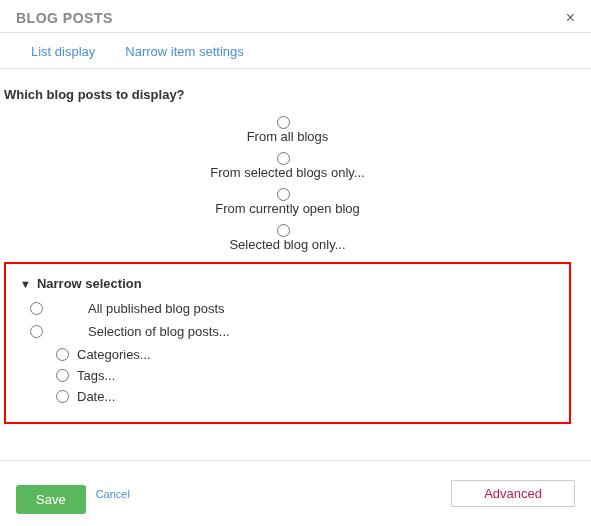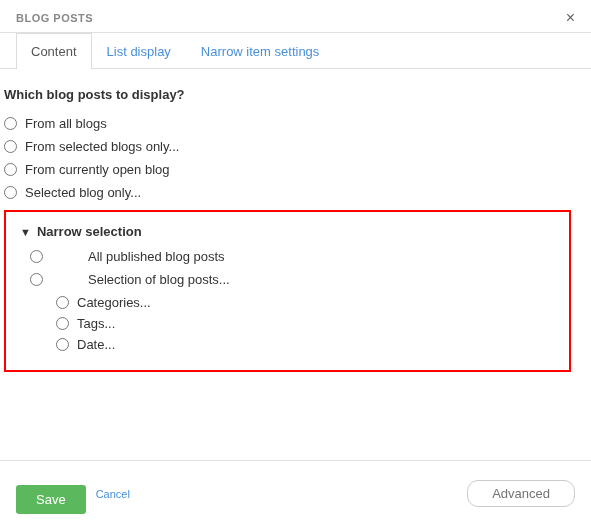--- a/index.html
+++ b/index.html
@@ -20,21 +20,21 @@
       flex-direction: column;
     }
     .dialog-header {
       display: flex;
       justify-content: space-between;
       align-items: center;
       padding: 10px 16px 6px 16px;
       border-bottom: 1px solid #e0e0e0;
     }
     .dialog-title {
-      font-size: 11px;
+      font-size: 14px;
       font-weight: bold;
       color: #888;
       letter-spacing: 0.5px;
       text-transform: uppercase;
       text-align: right;
     }
     .close-btn {
       cursor: pointer;
       font-size: 16px;
       color: #666;
@@ -75,20 +75,21 @@
     }
     .radio-group {
       margin-bottom: 8px;
     }
     .radio-item {
       display: flex;
       align-items: center;
       margin-bottom: 8px;
       font-size: 13px;
       color: #333;
+      flex-direction: column;
     }
     .radio-item input[type="radio"] {
       margin-right: 8px;
       width: 13px;
       height: 13px;
       accent-color: #555;
     }
     .narrow-selection-box {
       border: 2px solid red;
       padding: 12px 14px;
@@ -157,39 +158,38 @@
       background: none;
       border: none;
       color: #4a90d9;
       font-size: 11px;
       cursor: pointer;
     }
     .btn-advanced {
       margin-left: auto;
       background: #fff;
       border: 1px solid #ccc;
-      color: #737373;
-      font-size: 13px;
-      padding: 5px 24px;
-      border-radius: 11px;
+      color: #be185d;
+      font-size: 13px;
+      padding: 5px 32px;
+      border-radius: 1px;
       cursor: pointer;
     }
   </style>
 </head>
 <body>
 
 <div class="dialog">
 
   <div class="dialog-header">
     <span class="dialog-title">BLOG POSTS</span>
     <button class="close-btn">×</button>
   </div>
 
   <div class="tabs">
-    <button class="tab active">Content</button>
     <button class="tab">List display</button>
     <button class="tab">Narrow item settings</button>
   </div>
 
   <div class="dialog-body">
     <div class="section-title">Which blog posts to display?</div>
 
     <div class="radio-group">
       <label class="radio-item">
         <input type="radio" name="blog-source" style="">

